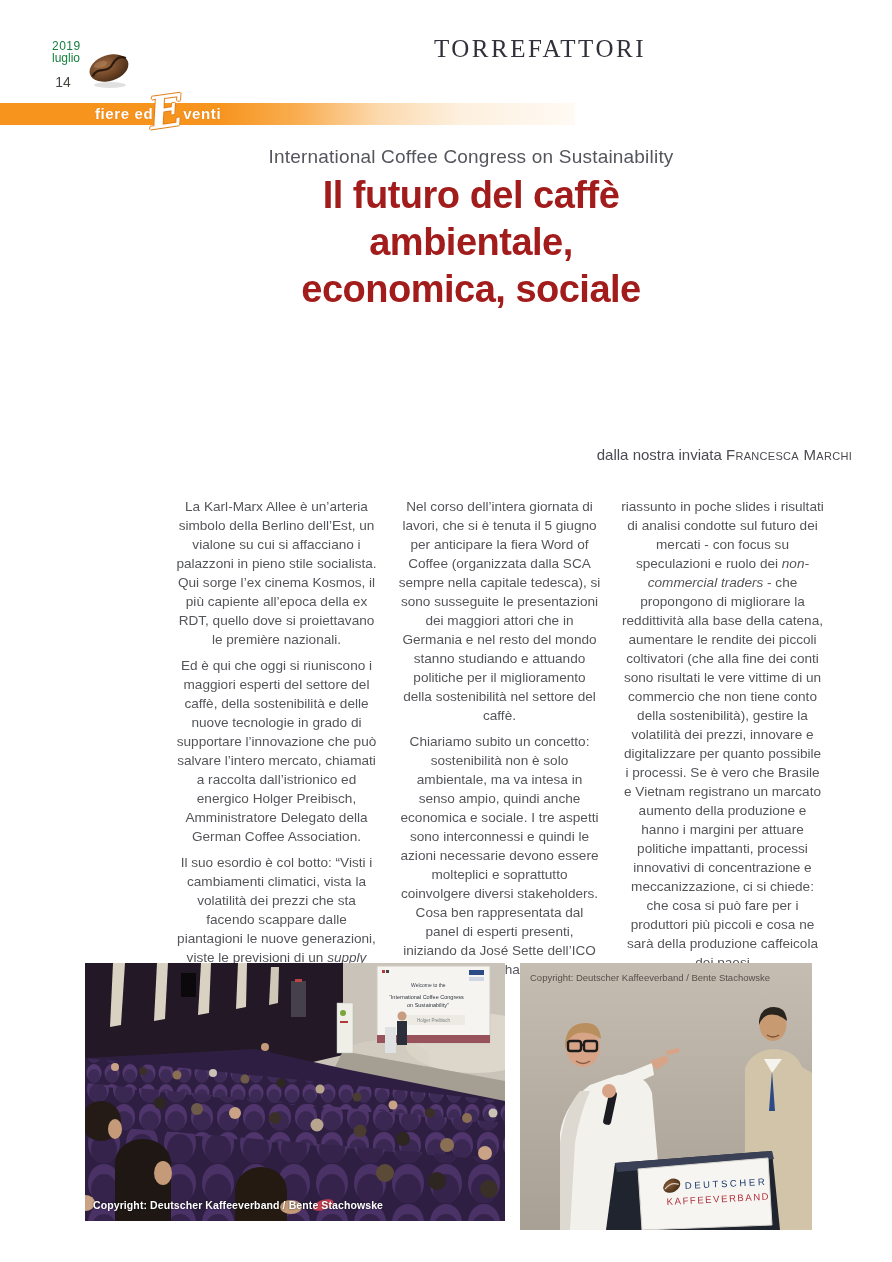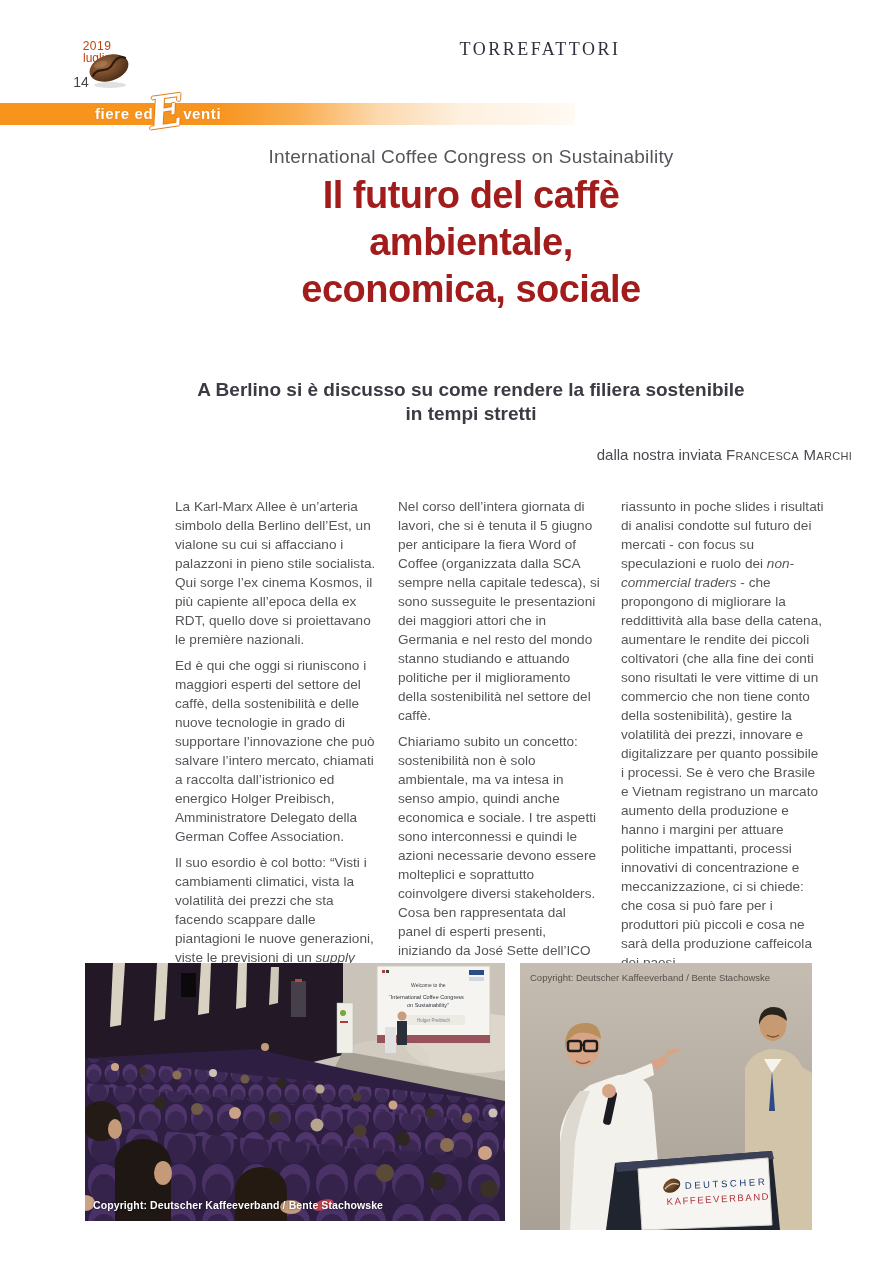--- a/index.html
+++ b/index.html
@@ -1,29 +1,29 @@
 <!DOCTYPE html>
 <html><head>
 <meta charset="utf-8">
 <style>
   html,body{margin:0;padding:0;background:#e9e9e9;}
   .page{position:relative;width:892px;height:1262px;background:#ffffff;overflow:hidden;
         font-family:"Liberation Sans",sans-serif;margin:0 auto;}
 
   
-  .issue-block{position:absolute;left:52px;top:40px;width:90px;text-align:center;color:#c2410c;}
+  .issue-block{position:absolute;left:52px;top:40px;width:90px;color:#15803d;}
   .issue-year{font-size:12px;line-height:12px;letter-spacing:.5px;}
   .issue-month{font-size:12px;line-height:13px;}
   .bean-wrap{position:absolute;left:84px;top:47px;width:50px;height:42px;}
-  .page-num{position:absolute;left:64px;top:74px;width:34px;text-align:center;font-size:14px;color:#47443f;}
+  .page-num{position:absolute;left:46px;top:74px;width:34px;text-align:center;font-size:14px;color:#47443f;}
 
   .masthead{position:absolute;left:400px;top:36px;width:280px;text-align:center;
             font-family:"Liberation Serif",serif;}
   .masthead-top{font-size:16px;font-weight:bold;color:#9e2630;letter-spacing:1px;line-height:17px;}
-  .masthead-main{font-size:18px;color:#30313b;letter-spacing:2.5px;line-height:26px;font-family:Liberation Serif, serif;}
+  .masthead-main{font-size:25px;color:#30313b;letter-spacing:2.5px;line-height:26px;font-family:Liberation Serif, serif;}
 
   
   .banner{position:absolute;left:0;top:103px;width:575px;height:22px;
           background:linear-gradient(to right,#f7941e 0%,#f7941e 38%,#f9ae52 52%,#fcd9ae 66%,#fdf0de 80%,#fffaf4 100%);}
   .banner-text{position:absolute;left:95px;top:0;height:30px;line-height:22px;color:#fff;
                font-size:15px;font-weight:bold;letter-spacing:.6px;white-space:nowrap;
                text-shadow:0 0 1px rgba(190,95,0,.65);}
   .scriptE{display:inline-block;width:30px;position:relative;vertical-align:top;}
   .scriptE > span{position:absolute;left:-4px;top:-13px;font-family:"DejaVu Serif",serif;
         font-style:italic;font-weight:bold;font-size:44px;line-height:44px;color:#fff;
@@ -37,21 +37,21 @@
             color:#a31c1c;font-weight:bold;font-size:38px;line-height:47px;letter-spacing:-.5px;}
   .subtitle{position:absolute;left:90px;top:378px;width:762px;text-align:center;
             color:#3a3b43;font-weight:bold;font-size:19px;line-height:24px;}
   .byline{position:absolute;left:90px;top:446px;width:762px;text-align:right;
           font-size:15px;color:#4a4b50;}
   .byline .smallcaps{font-variant:small-caps;letter-spacing:.3px;}
 
   
   .cols{position:absolute;left:175px;top:497px;width:650px;display:flex;gap:20px;}
   .col{width:203px;font-size:13.6px;line-height:19px;color:#55565a;}
-  .col p{margin:0 0 7px 0;}
+  .col p{margin:0 0 7px 0;text-align:center;}
   .it{font-style:italic;}
 
   
   .photo-left{position:absolute;left:85px;top:963px;width:420px;height:258px;}
   .photo-right{position:absolute;left:520px;top:963px;width:292px;height:267px;}
   .photo-left svg,.photo-right svg{display:block;}
   .caption-left{position:absolute;left:8px;bottom:10px;color:#fff;font-size:10.5px;font-weight:bold;
                 text-shadow:0 0 2px rgba(0,0,0,.7);letter-spacing:.1px;}
 </style>
 </head>
@@ -88,24 +88,20 @@
 
   <div class="banner">
     <div class="banner-text"><span>fiere ed</span><span class="scriptE"><span>E</span></span><span>venti</span></div>
   </div>
 
   <div class="kicker">International Coffee Congress on Sustainability</div>
   <div class="headline">
     <div>Il futuro del caffè</div>
     <div>ambientale,</div>
     <div>economica, sociale</div>
-  </div>
-  <div class="subtitle">
-    <div>A Berlino si è discusso su come rendere la filiera sostenibile</div>
-    <div>in tempi stretti</div>
   </div>
   <div class="byline"><span>dalla nostra inviata </span><span class="smallcaps">Francesca Marchi</span></div>
 
   <div class="cols">
     <div class="col">
         <p><span>La Karl-Marx Allee è un’arteria simbolo della Berlino dell’Est, un vialone su cui si affacciano i palazzoni in pieno stile socialista. Qui sorge l’ex cinema Kosmos, il più capiente all’epoca della ex RDT, quello dove si proiettavano le première nazionali.</span></p>
         <p><span>Ed è qui che oggi si riuniscono i maggiori esperti del settore del caffè, della sostenibilità e delle nuove tecnologie in grado di supportare l’innovazione che può salvare l’intero mercato, chiamati a raccolta dall’istrionico ed energico Holger Preibisch, Amministratore Delegato della German Coffee Association.</span></p>
         <p><span>Il suo esordio è col botto: “Visti i cambiamenti climatici, vista la volatilità dei prezzi che sta facendo scappare dalle piantagioni le nuove generazioni, viste le previsioni di un </span><span class="it">supply gap</span><span> nel 2030… io non</span></p>
       </div>
     <div class="col">

